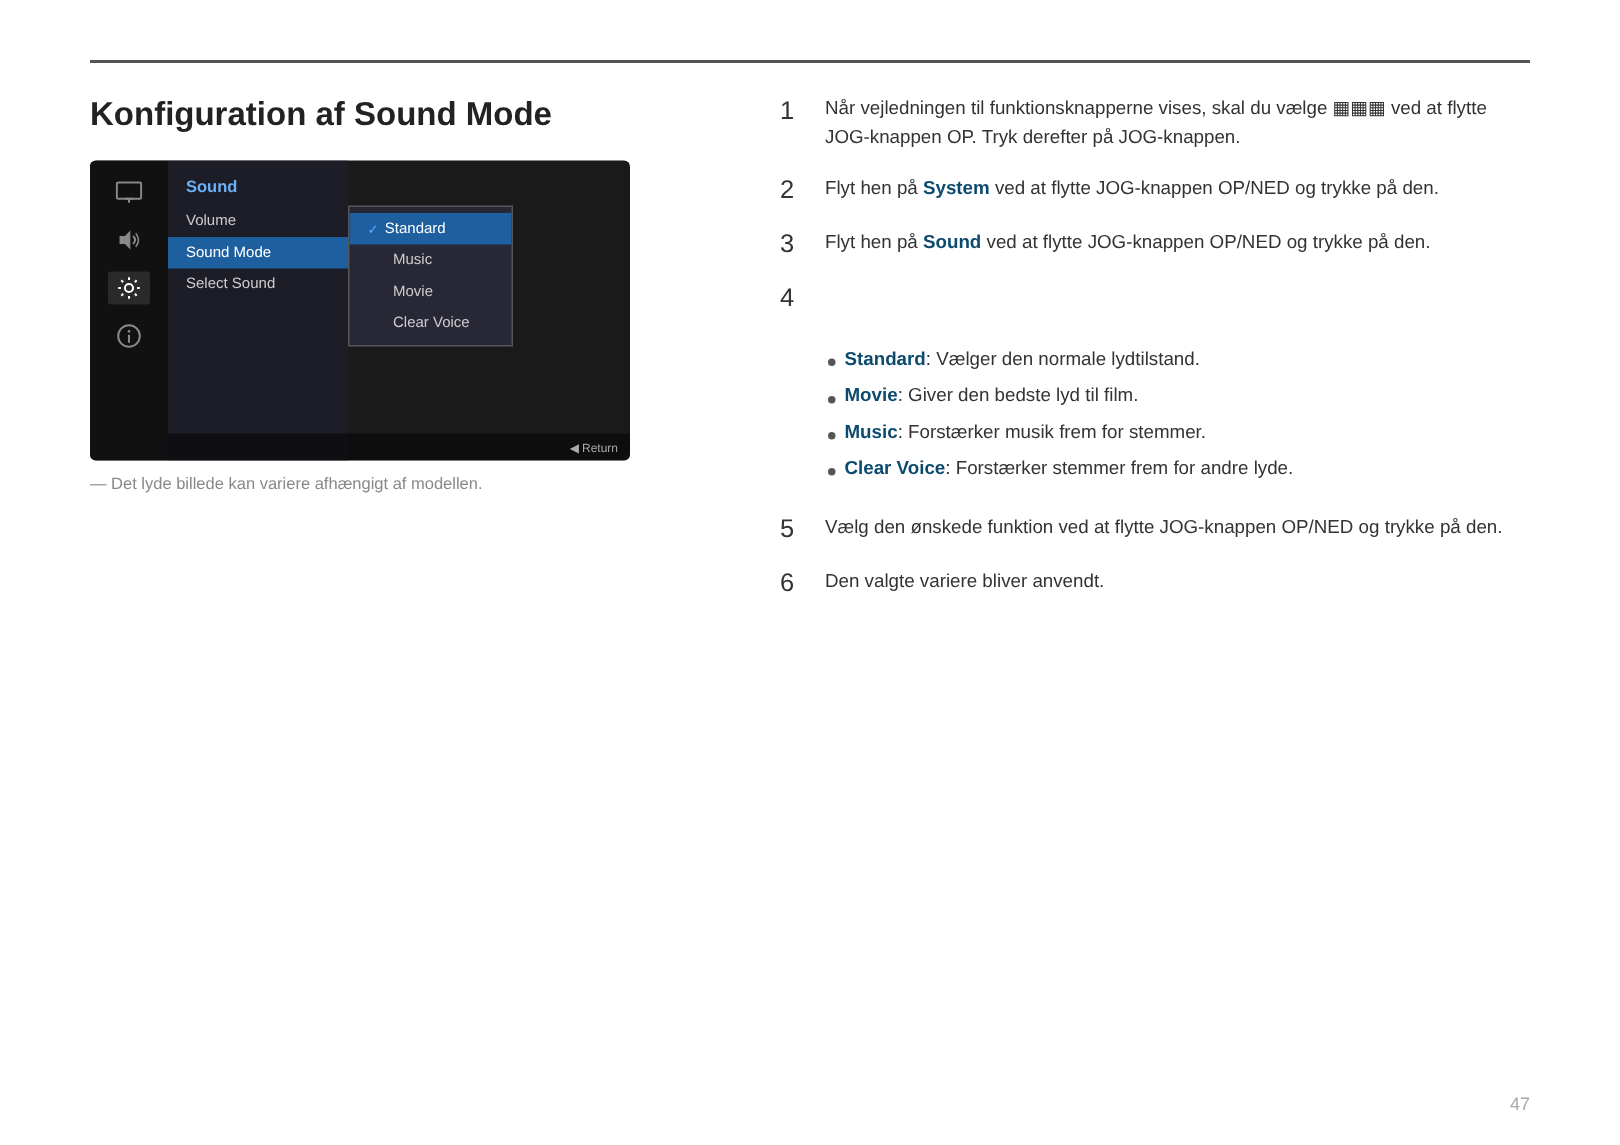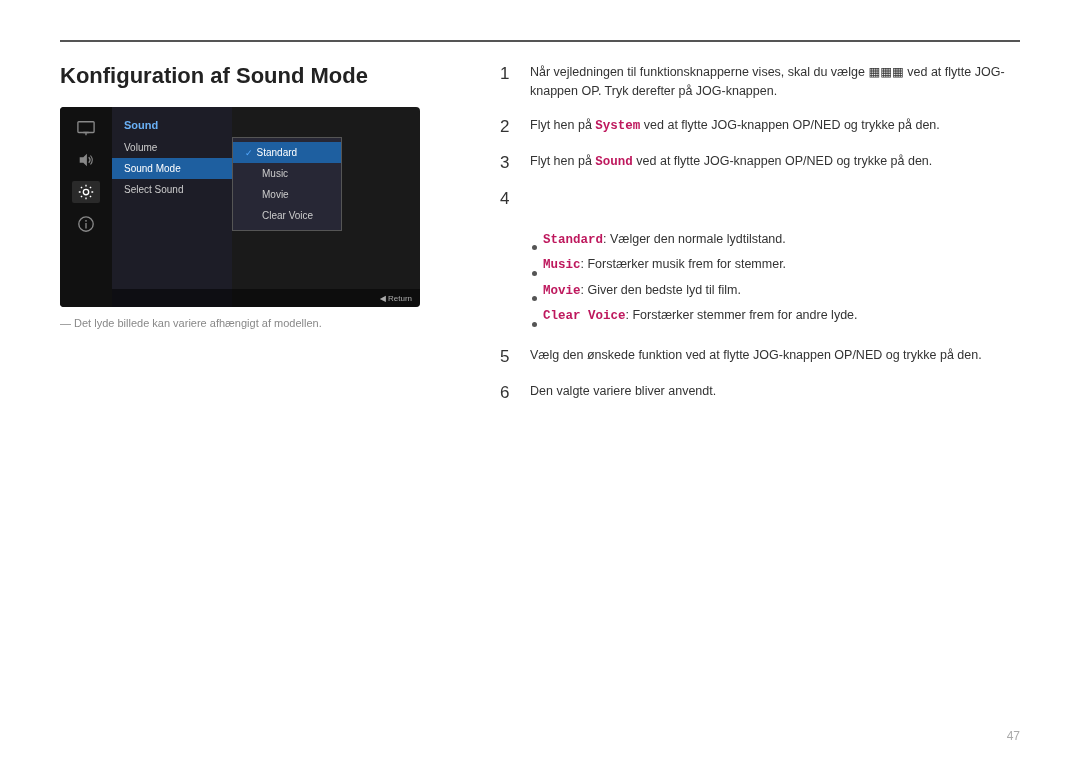--- a/index.html
+++ b/index.html
@@ -24,21 +24,21 @@
     }
 
     .content-area {
       position: absolute;
       top: 55px;
       left: 60px;
       right: 60px;
       bottom: 40px;
       display: flex;
       flex-direction: row;
-      gap: 20px;
+      gap: 40px;
     }
 
     .left-column {
       width: 420px;
       flex-shrink: 0;
     }
 
     .right-column {
       flex: 1;
     }
@@ -202,36 +202,35 @@
       line-height: 1.3;
     }
 
     .step-text {
       font-size: 12.5px;
       color: #333;
       line-height: 1.55;
     }
 
     .step-text b {
-      color: #be185d;
-      font-family: Liberation Mono, monospace;
+      color: #0c4a6e;
     }
 
     .bullet-list {
       margin-top: 6px;
       margin-left: 2px;
     }
 
     .bullet-item {
       display: flex;
       gap: 6px;
       margin-bottom: 5px;
       font-size: 12.5px;
       line-height: 1.5;
-      align-items: flex-end;
+      align-items: center;
     }
 
     .bullet-dot {
       margin-top: 4px;
       width: 5px;
       height: 5px;
       background: #555;
       border-radius: 50%;
       flex-shrink: 0;
     }
@@ -346,25 +345,25 @@
       </li>
 
       <li class="step-item" style="margin-left:30px; flex-direction:column; gap:0;">
         <div class="bullet-list">
           <div class="bullet-item">
             <span class="bullet-dot"></span>
             <span class="step-text"><b>Standard</b>: Vælger den normale lydtilstand.</span>
           </div>
           <div class="bullet-item">
             <span class="bullet-dot"></span>
-            <span class="step-text"><b>Music</b>: Forstærker musik frem for stemmer.</span>
+            <span class="step-text"><b>Movie</b>: Giver den bedste lyd til film.</span>
           </div>
           <div class="bullet-item">
             <span class="bullet-dot"></span>
-            <span class="step-text"><b>Movie</b>: Giver den bedste lyd til film.</span>
+            <span class="step-text"><b>Music</b>: Forstærker musik frem for stemmer.</span>
           </div>
           <div class="bullet-item">
             <span class="bullet-dot"></span>
             <span class="step-text"><b>Clear Voice</b>: Forstærker stemmer frem for andre lyde.</span>
           </div>
         </div>
       </li>
 
       <li class="step-item">
         <span class="step-number">5</span>

